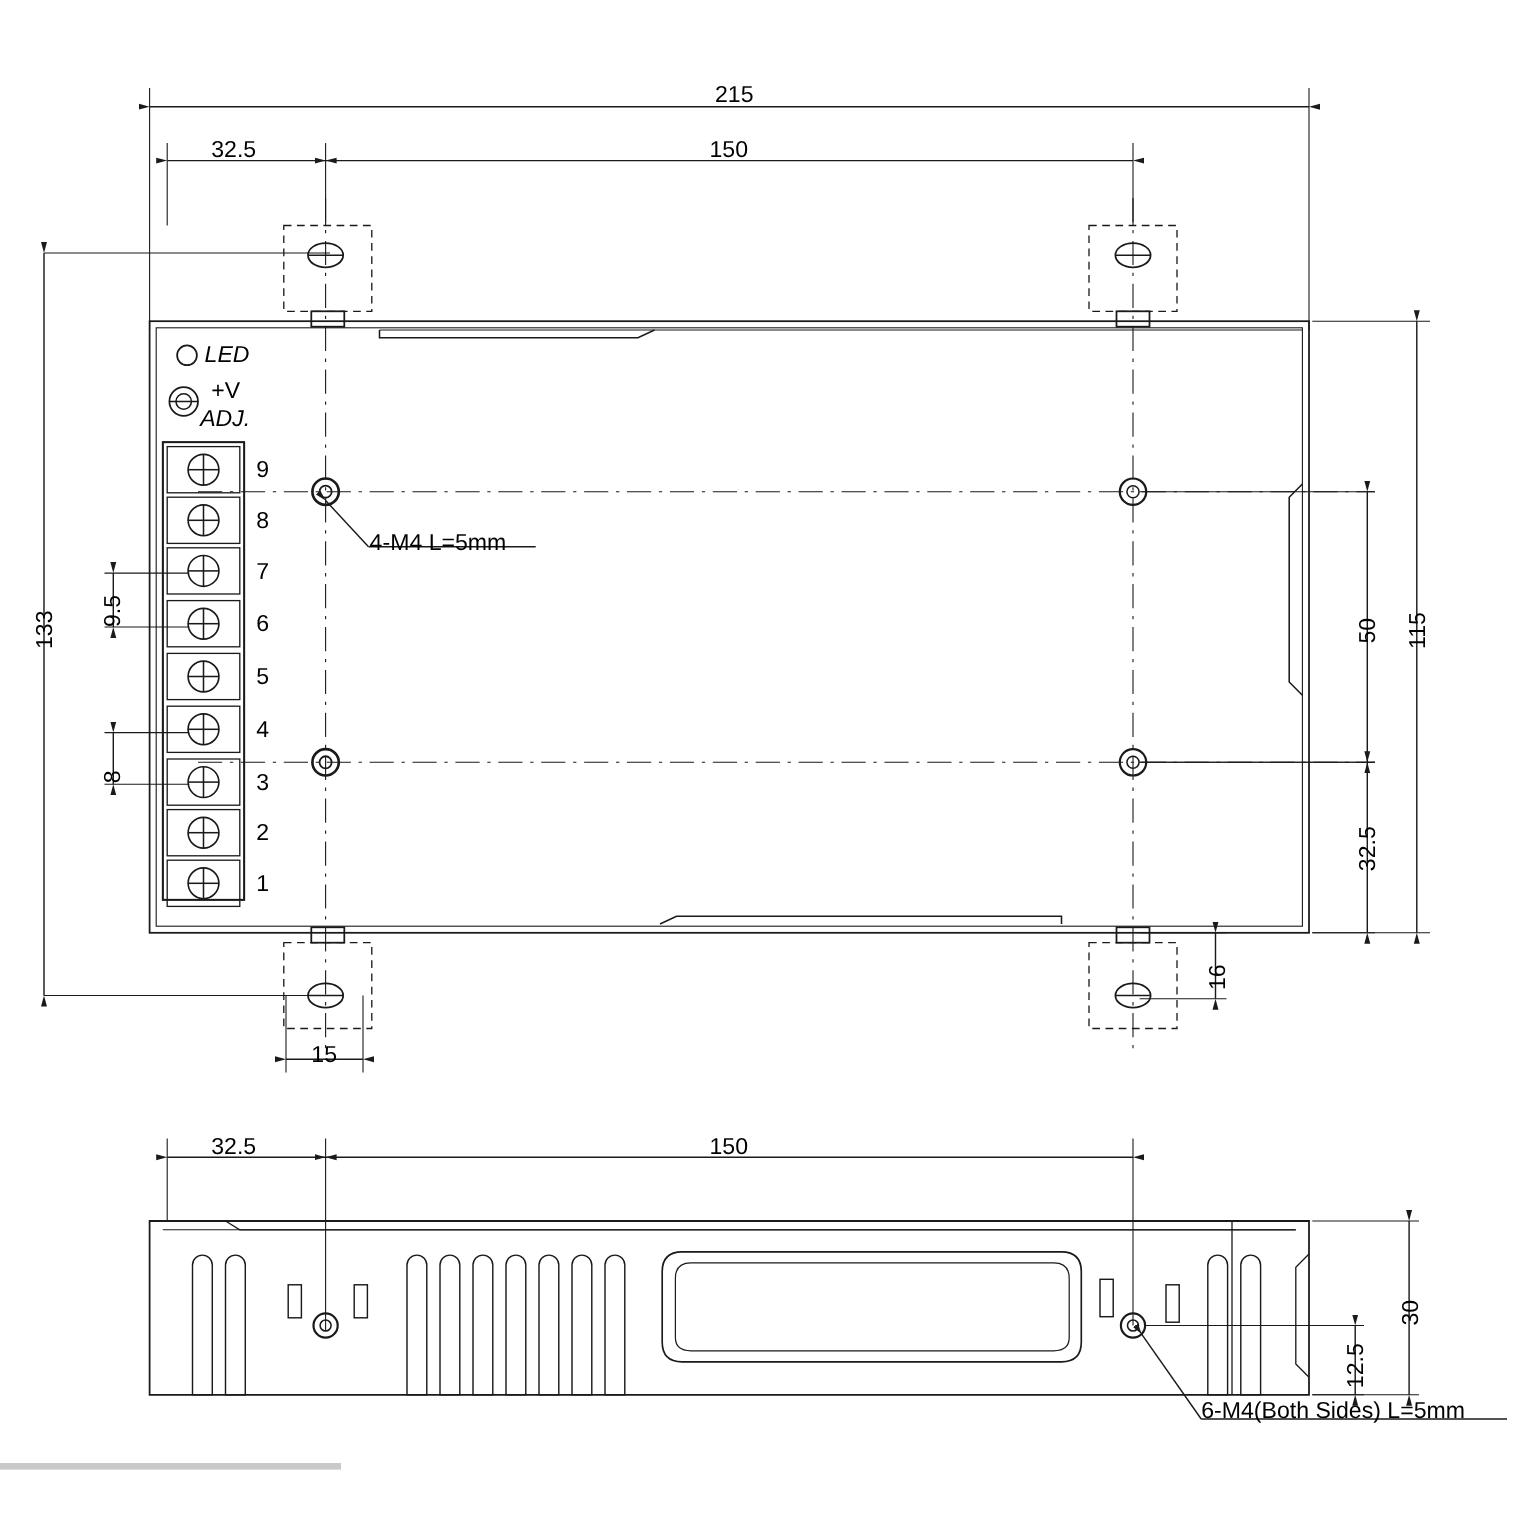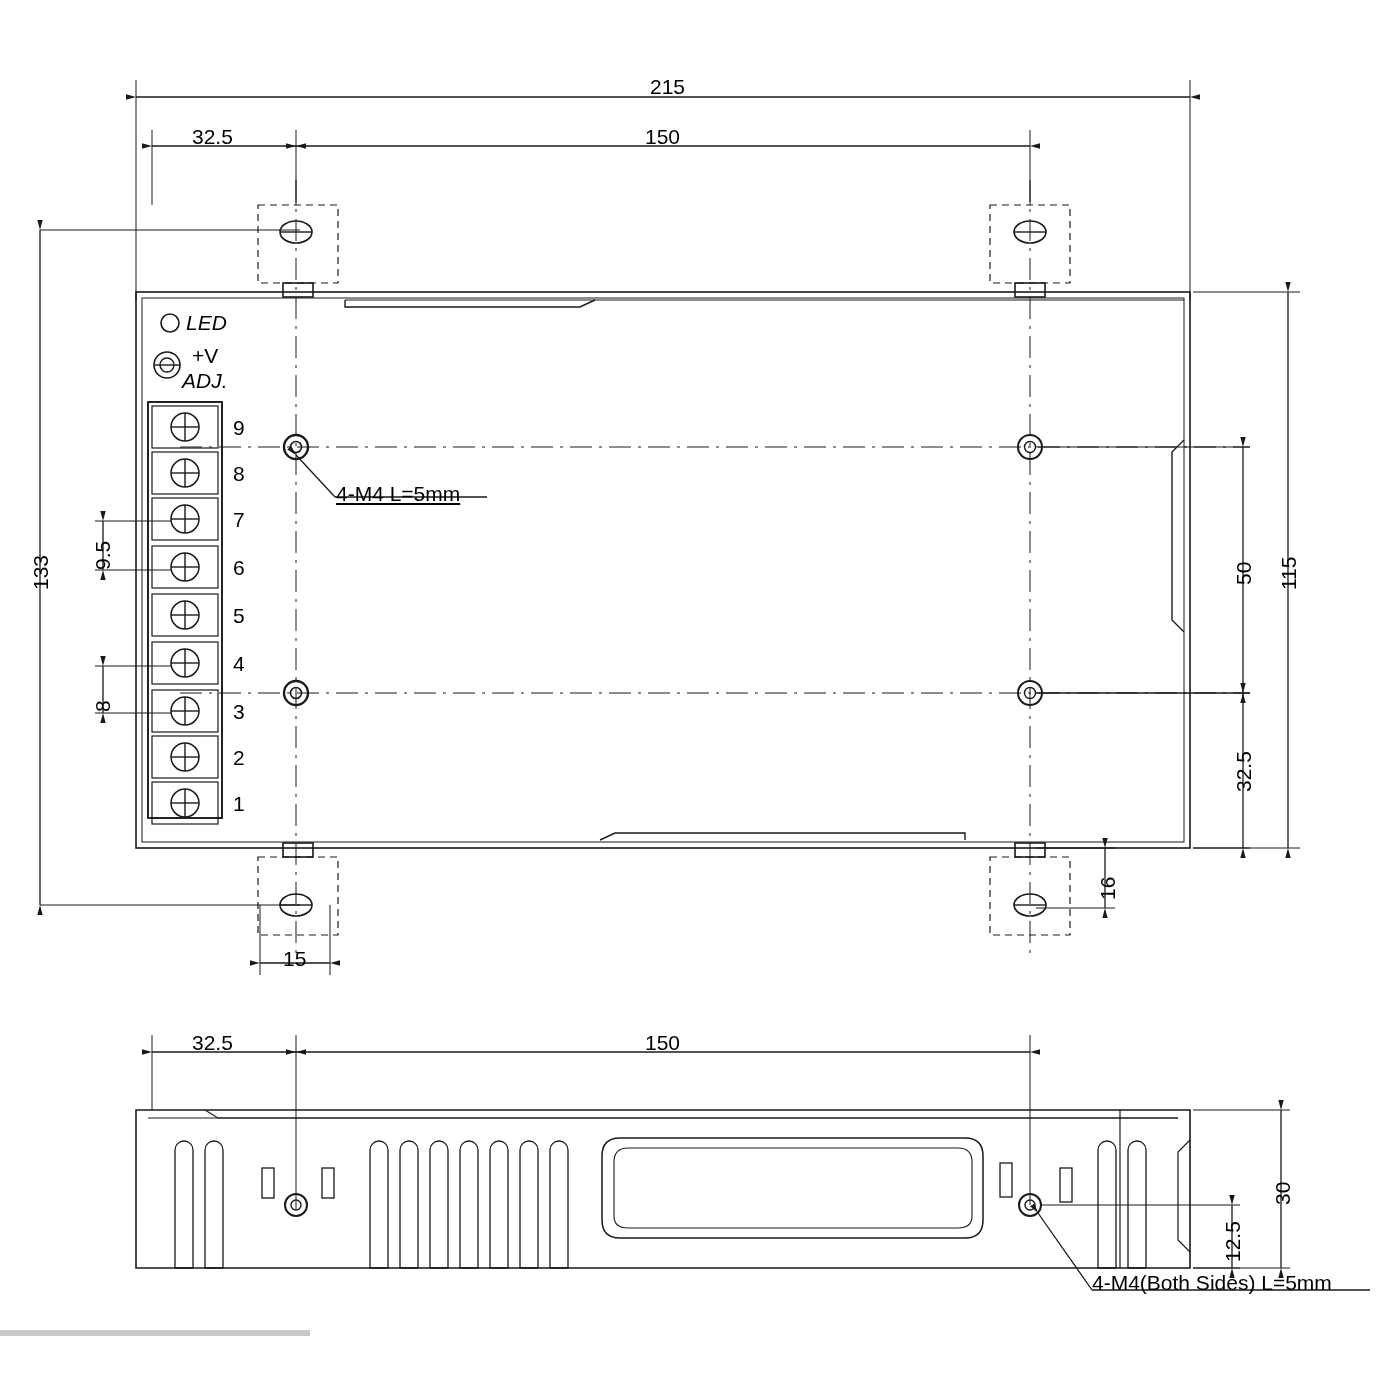--- a/index.html
+++ b/index.html
@@ -301,33 +301,33 @@
   <div class="lbl rot" style="left:1233px; top:792px;">32.5</div>
   <div class="lbl rot" style="left:1097px; top:900px;">16</div>
   <div class="lbl" style="left:283px; top:948px;">15</div>
 
   <div class="lbl rot" style="left:92px; top:570px;">9.5</div>
   <div class="lbl rot" style="left:92px; top:712px;">8</div>
 
   <div class="lbl" style="left:186px; top:312px;font-style:italic;">LED</div>
   <div class="lbl" style="left:192px; top:345px;">+V</div>
   <div class="lbl" style="left:182px; top:370px;font-style:italic;">ADJ.</div>
-  <div class="lbl" style="left:336px; top:483px;text-decoration:underline;">4-M4 L=5mm</div>
+  <div class="lbl" style="left:336px; top:483px;">4-M4 L=5mm</div>
 
   <div class="lbl term" style="left:233px; top:417px;">9</div>
   <div class="lbl term" style="left:233px; top:463px;">8</div>
   <div class="lbl term" style="left:233px; top:509px;">7</div>
   <div class="lbl term" style="left:233px; top:557px;">6</div>
   <div class="lbl term" style="left:233px; top:605px;">5</div>
   <div class="lbl term" style="left:233px; top:653px;">4</div>
   <div class="lbl term" style="left:233px; top:701px;">3</div>
   <div class="lbl term" style="left:233px; top:747px;">2</div>
   <div class="lbl term" style="left:233px; top:793px;">1</div>
 
   <div class="lbl" style="left:192px; top:1032px;">32.5</div>
   <div class="lbl" style="left:645px; top:1032px;">150</div>
   <div class="lbl rot" style="left:1272px; top:1205px;">30</div>
   <div class="lbl rot" style="left:1222px; top:1262px;">12.5</div>
-  <div class="lbl" style="left:1092px; top:1272px;">4-M4(Both Sides) L=5mm</div>
+  <div class="lbl" style="left:1092px; top:1272px;">6-M4(Both Sides) L=5mm</div>
 
   <div class="corner-tick" style="left:0px; top:1330px; width:310px;"></div>
 
 </div>
 
 </body></html>

